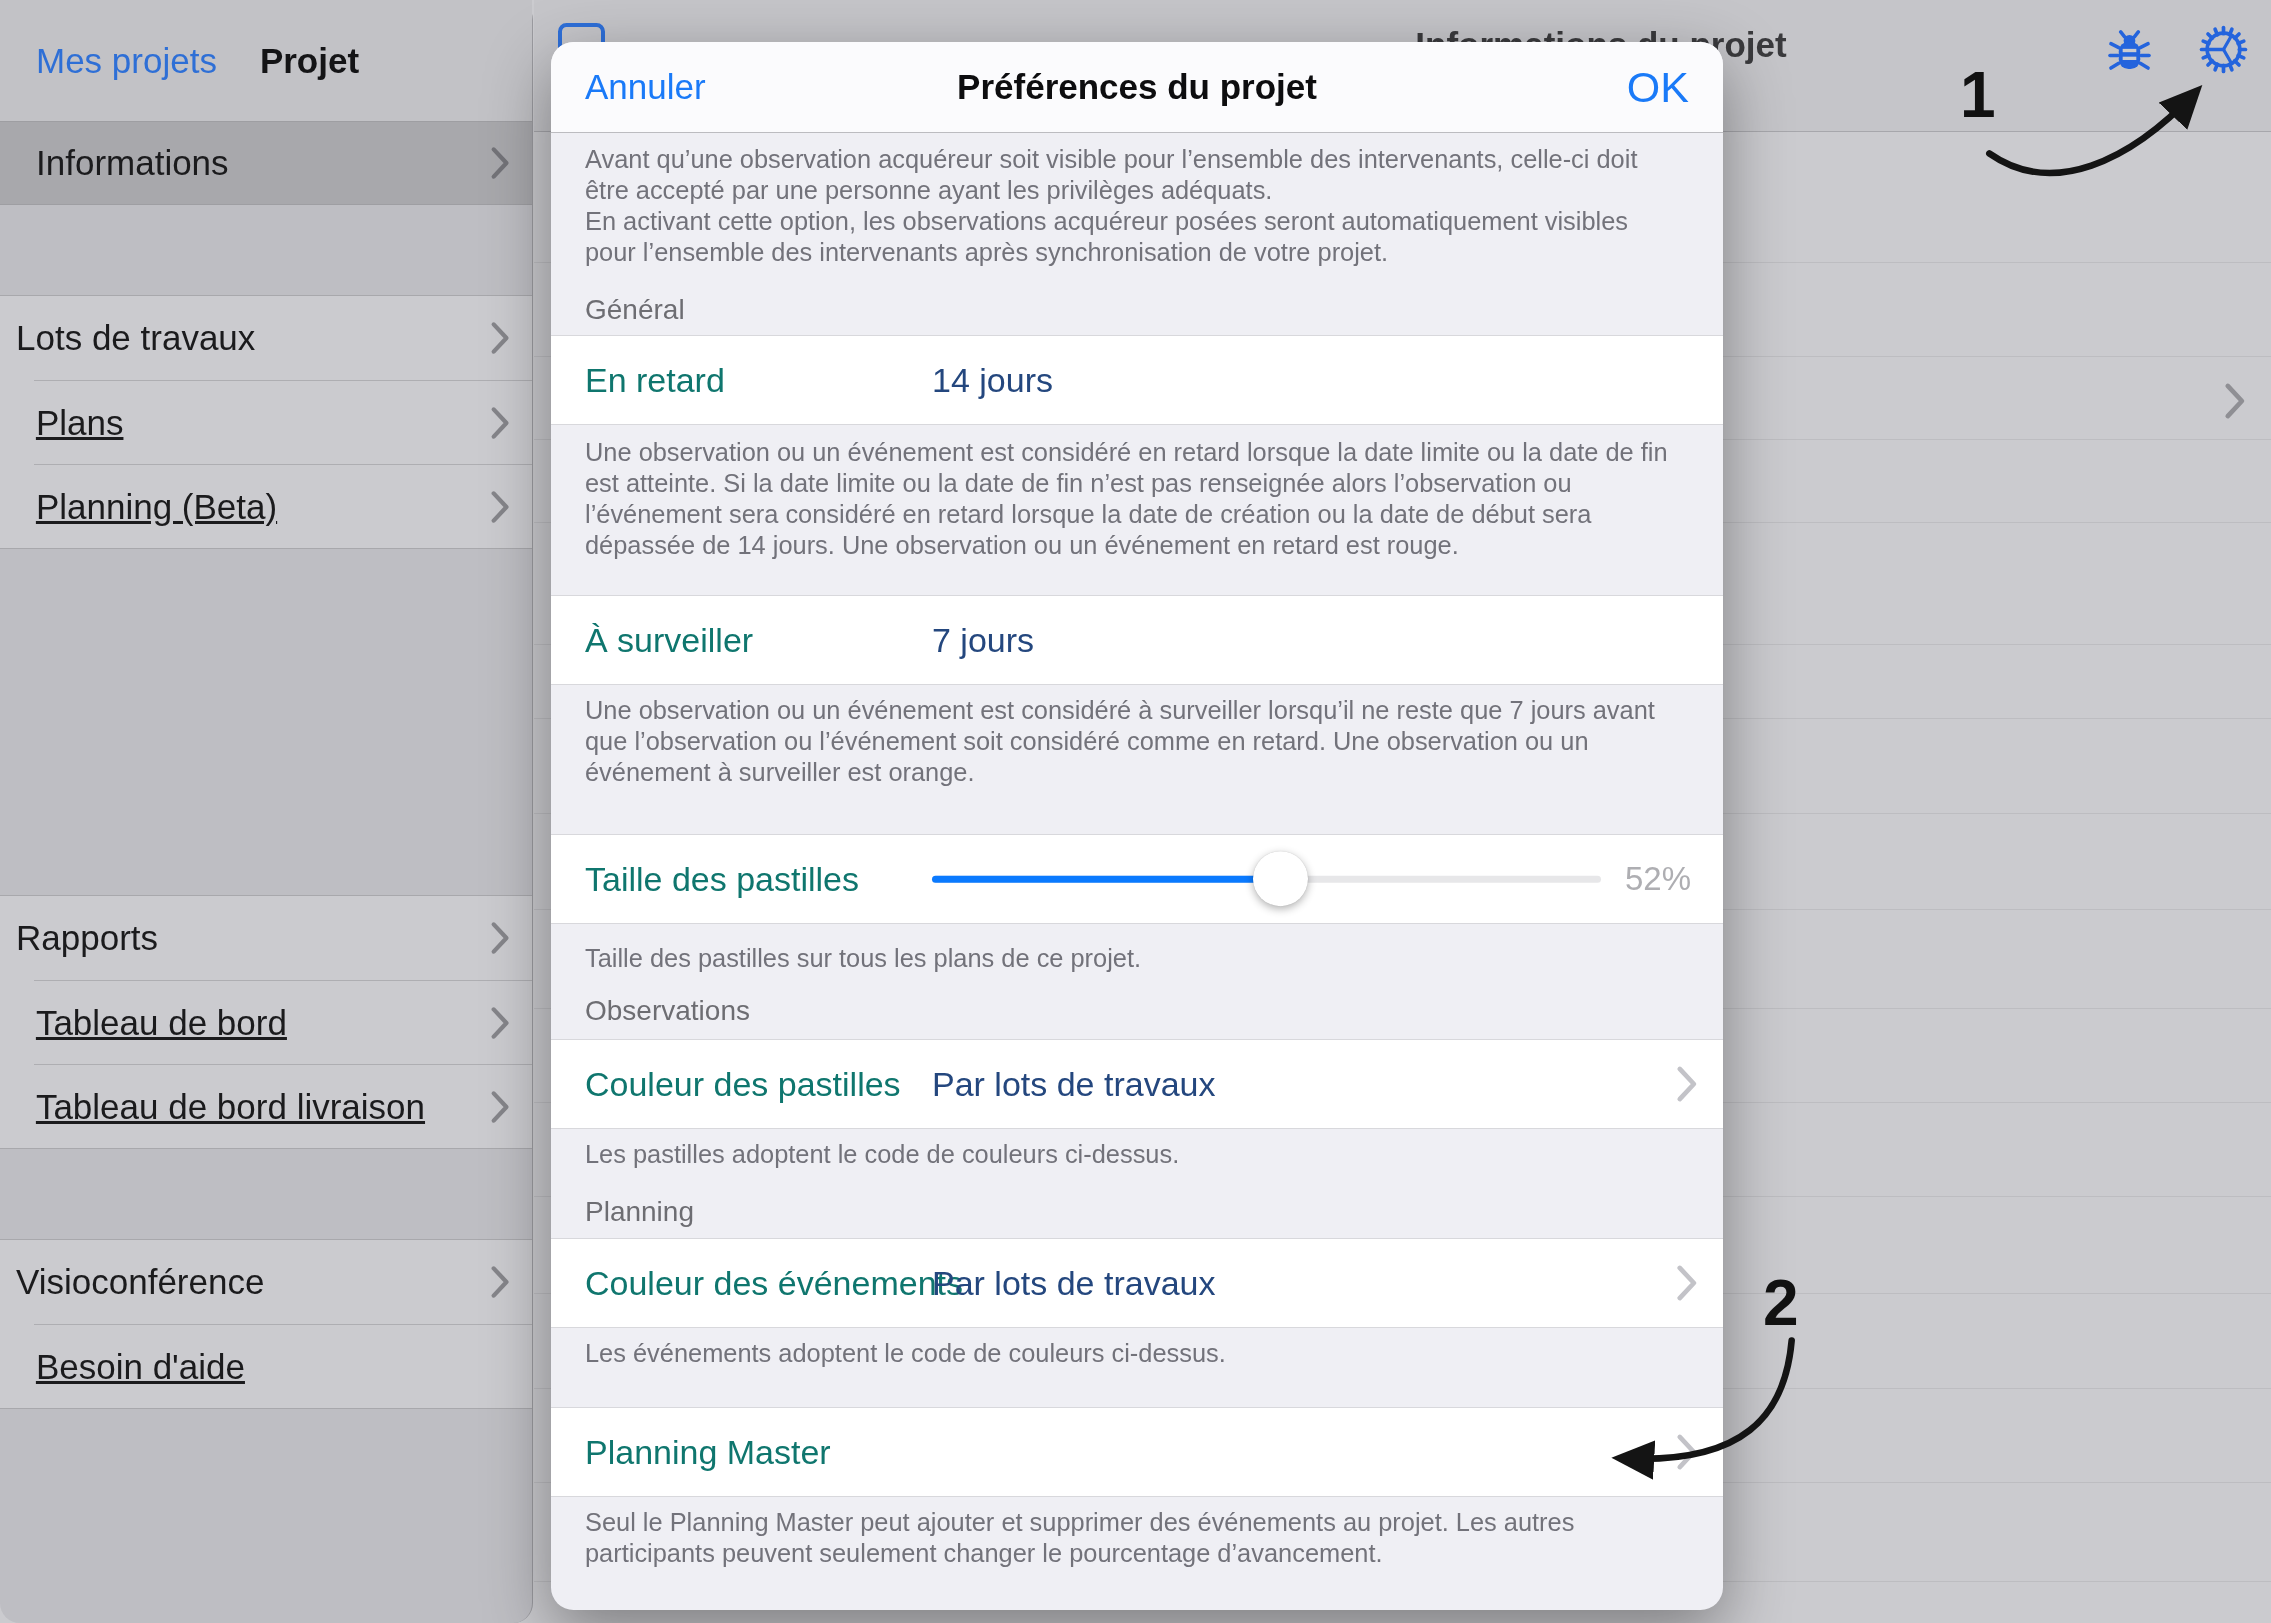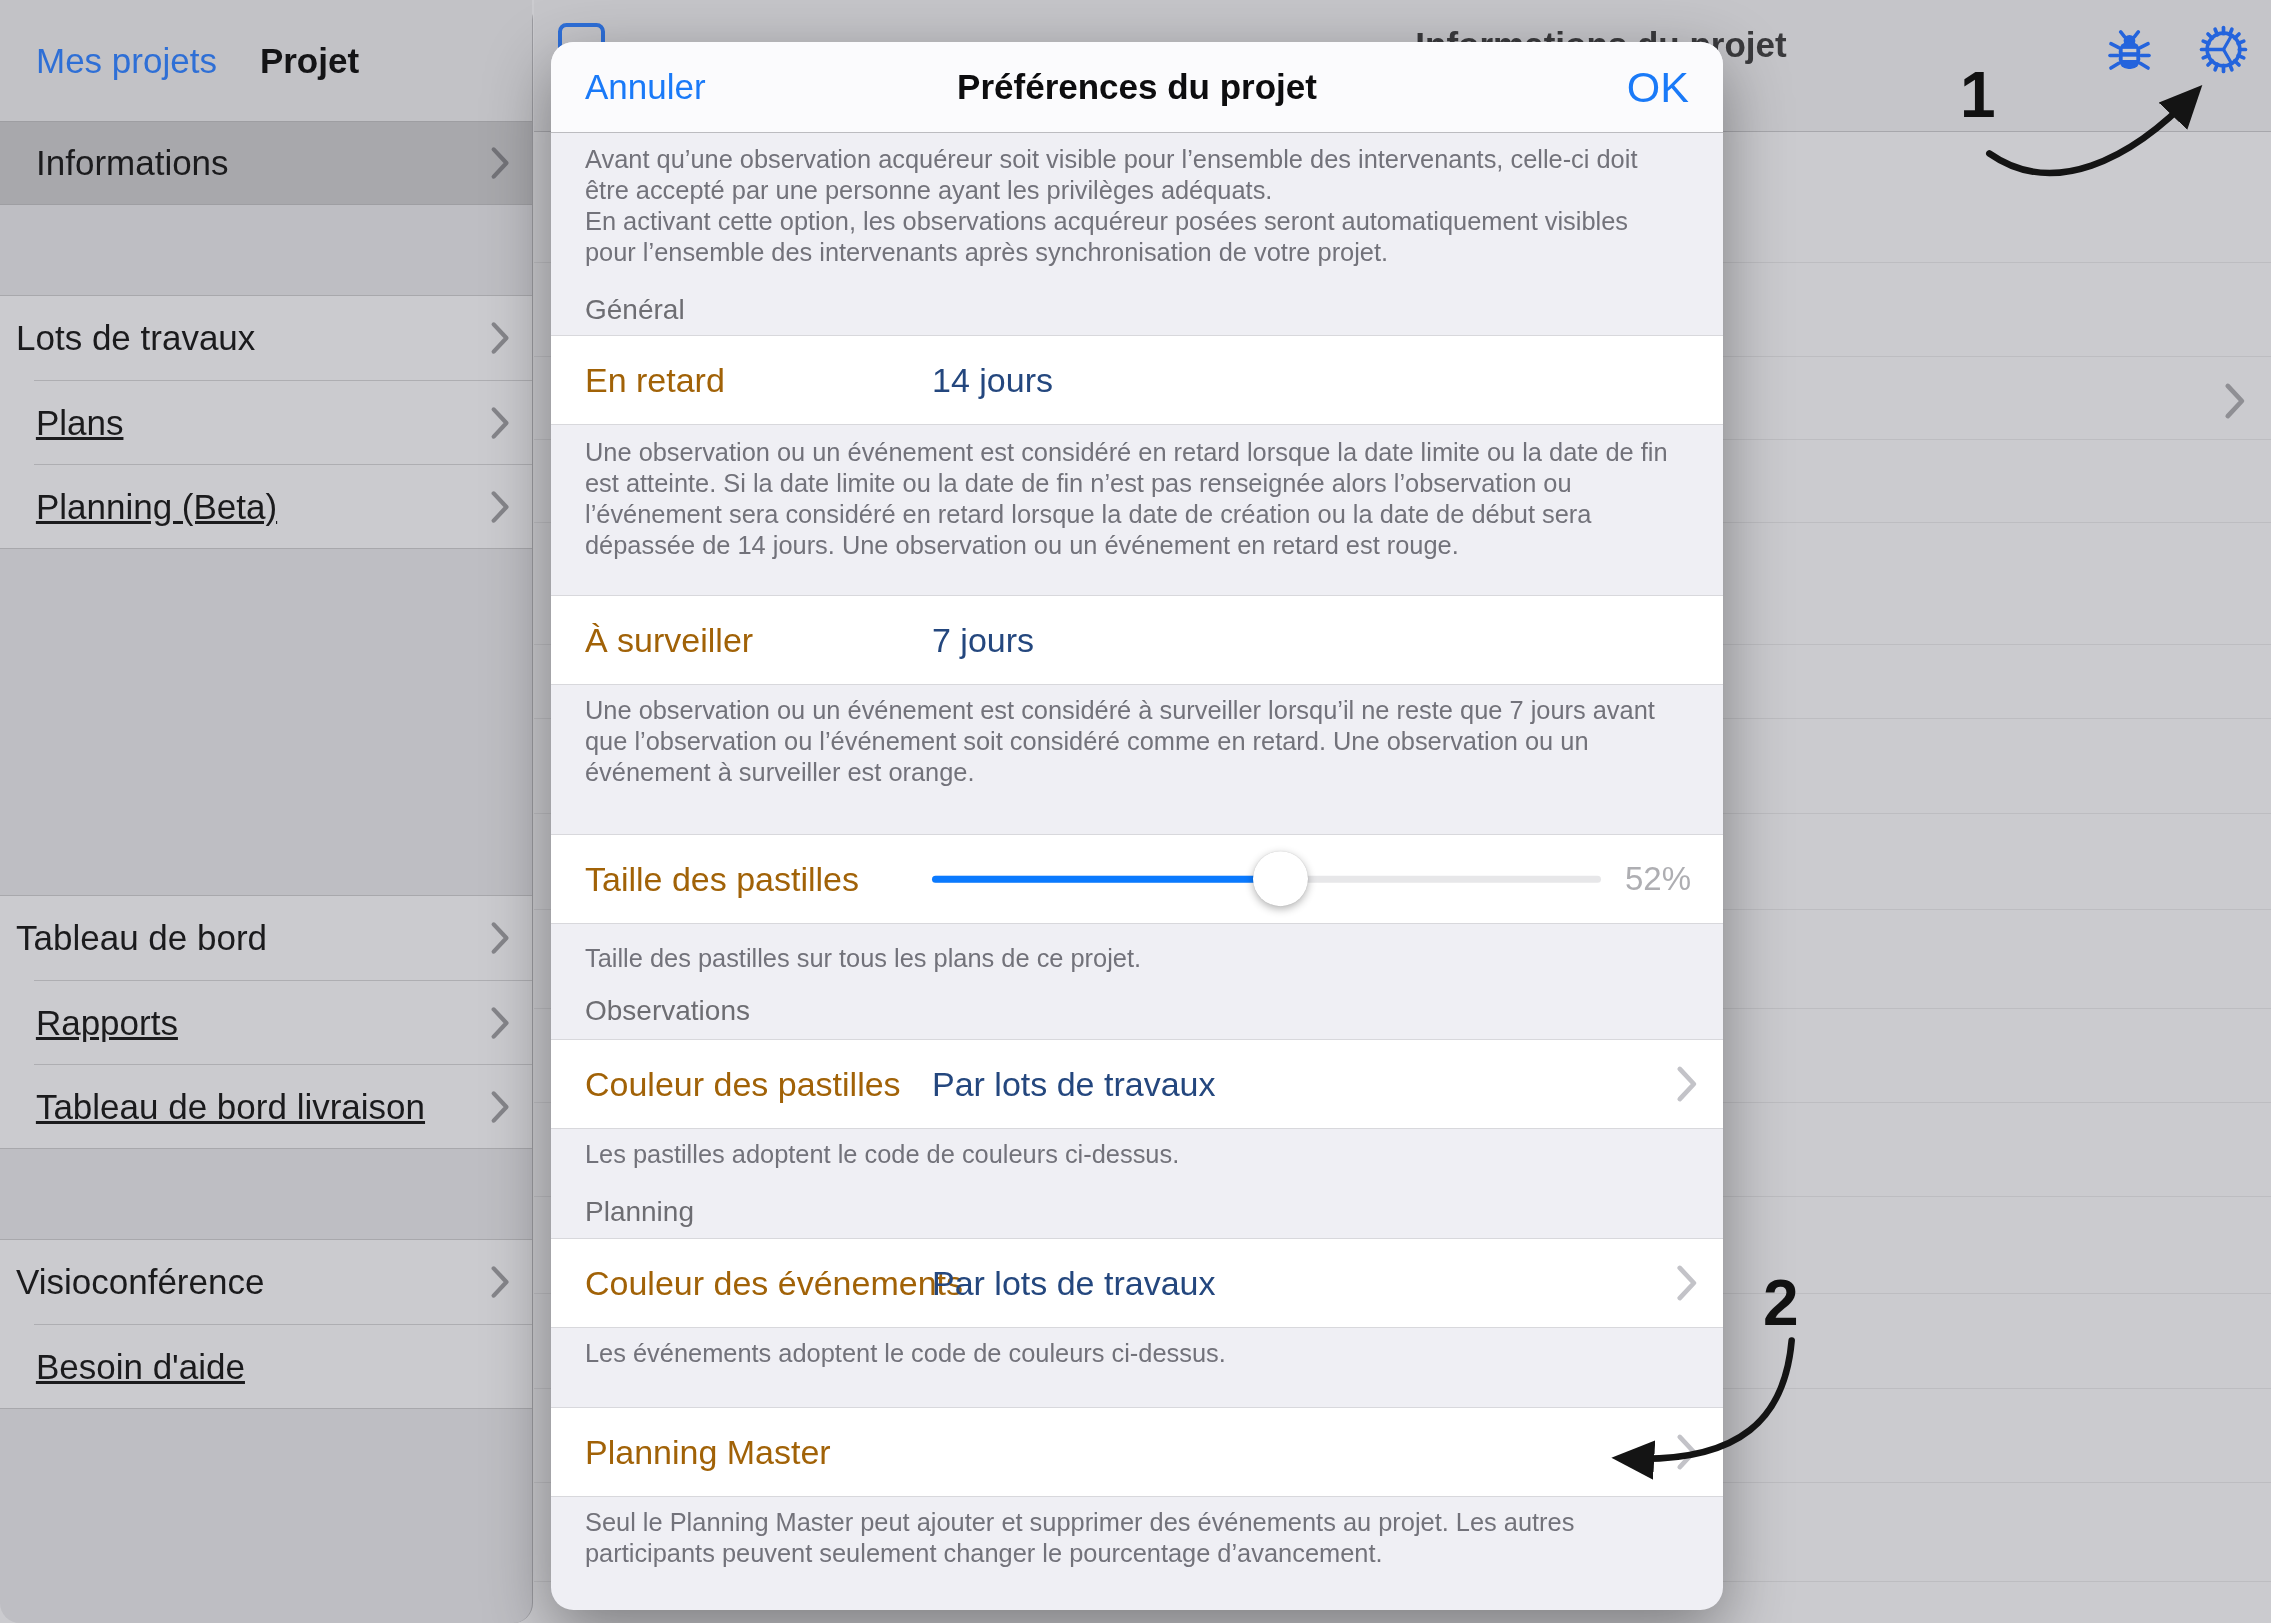--- a/index.html
+++ b/index.html
@@ -46,21 +46,21 @@
   .m-ok{position:absolute;right:34px;top:50%;transform:translateY(-50%);
     font-size:43px;color:var(--link-blue,#1a7af8);cursor:pointer;}
   .m-title{position:absolute;left:50%;top:50%;transform:translate(-50%,-50%);
     font-size:35px;font-weight:700;color:#0d0d0f;white-space:nowrap;}
   .m-foot{position:absolute;left:34px;right:38px;font-size:25.4px;line-height:31px;color:#72727a;}
   .m-foot p{margin:0;}
   .m-section{position:absolute;left:34px;font-size:28px;color:#6d6d72;}
   .m-row{position:absolute;left:0;right:0;height:90px;background:#ffffff;
     border-top:0.9px solid #d8d8dc;border-bottom:0.9px solid #d8d8dc;}
   .m-row .lbl{position:absolute;left:34px;top:50%;transform:translateY(-50%);
-    font-size:34px;color:#a16207;white-space:nowrap;}
+    font-size:34px;color:#0f766e;white-space:nowrap;}
   .m-row .val{position:absolute;left:381px;top:50%;transform:translateY(-50%);
     font-size:34px;color:var(--value-blue,#24477e);white-space:nowrap;}
   .m-row .chev{right:24.5px;}
   
   .slider-track{position:absolute;left:381px;top:50%;transform:translateY(-50%);
     width:669px;height:6.6px;border-radius:3.8px;background:#e7e7e9;}
   .slider-fill{position:absolute;left:0;top:0;height:6.6px;border-radius:3.8px;
     background:var(--slider-blue,#0a7aff);}
   .slider-thumb{position:absolute;top:50%;width:55px;height:55px;border-radius:50%;
     background:#ffffff;box-shadow:0 2.8px 8.5px rgba(0,0,0,.3),0 0 0.9px rgba(0,0,0,.2);
@@ -186,29 +186,29 @@
           <svg width="21" height="34" viewBox="0 0 24 40">
             <polyline points="4,4 19,20 4,36" fill="none" stroke="#85858a" stroke-width="5" stroke-linecap="round" stroke-linejoin="round"></polyline>
           </svg>
         </span>
     </div>
   </div>
 
 
   <div class="side-group" style="top:895px">
     <div class="side-row">
+      <span>Rapports</span>
+      <span class="chev">
+          <svg width="21" height="34" viewBox="0 0 24 40">
+            <polyline points="4,4 19,20 4,36" fill="none" stroke="#85858a" stroke-width="5" stroke-linecap="round" stroke-linejoin="round"></polyline>
+          </svg>
+        </span>
+    </div>
+    <div class="side-row">
       <span>Tableau de bord</span>
-      <span class="chev">
-          <svg width="21" height="34" viewBox="0 0 24 40">
-            <polyline points="4,4 19,20 4,36" fill="none" stroke="#85858a" stroke-width="5" stroke-linecap="round" stroke-linejoin="round"></polyline>
-          </svg>
-        </span>
-    </div>
-    <div class="side-row">
-      <span>Rapports</span>
       <span class="chev">
           <svg width="21" height="34" viewBox="0 0 24 40">
             <polyline points="4,4 19,20 4,36" fill="none" stroke="#85858a" stroke-width="5" stroke-linecap="round" stroke-linejoin="round"></polyline>
           </svg>
         </span>
     </div>
     <div class="side-row">
       <span>Tableau de bord livraison</span>
       <span class="chev">
           <svg width="21" height="34" viewBox="0 0 24 40">

